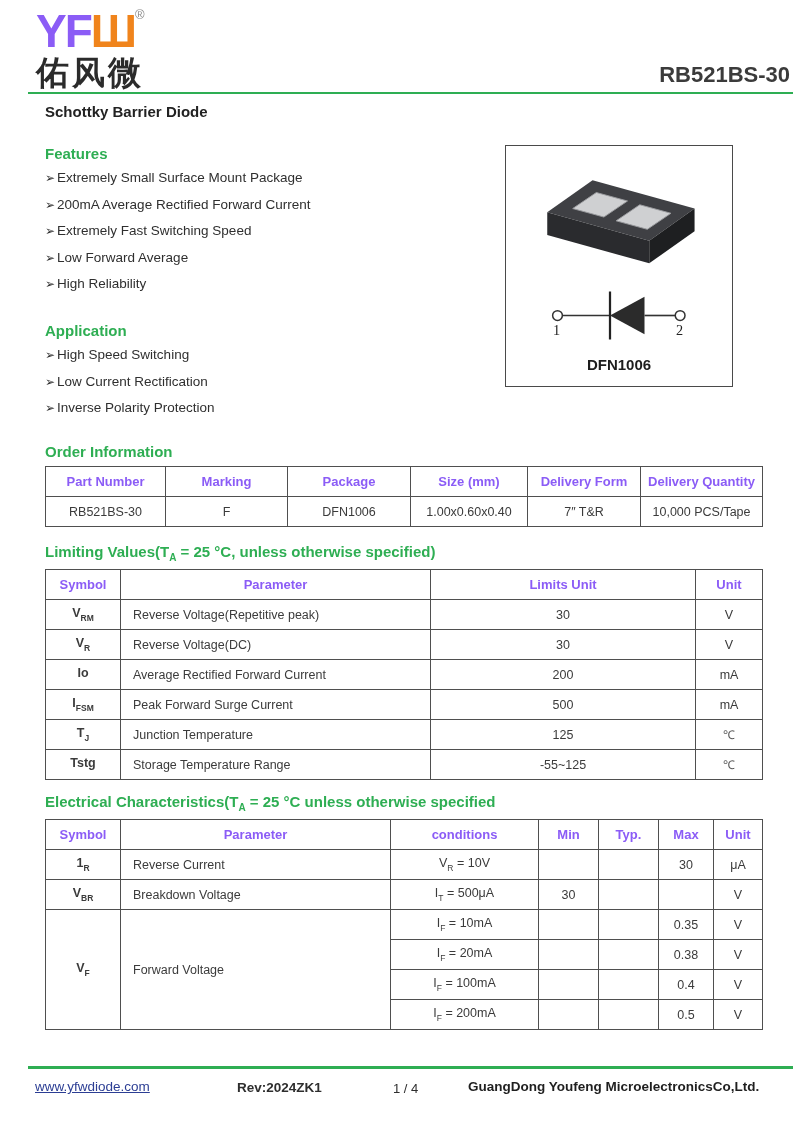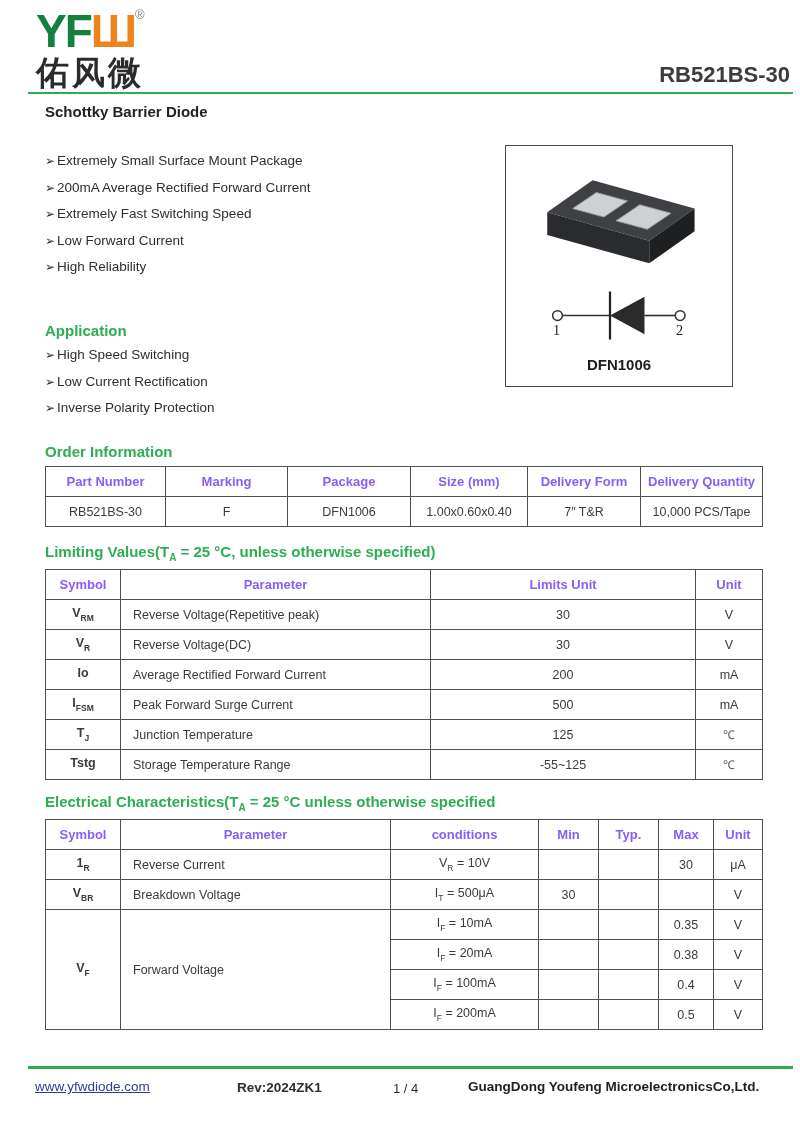--- a/index.html
+++ b/index.html
@@ -3,21 +3,21 @@
 <meta charset="utf-8">
 <style>
   html,body { margin:0; padding:0; background:#ffffff; }
   .page {
     position:relative; width:800px; height:1130px; background:#ffffff;
     font-family:"Liberation Sans", sans-serif; color:#3a3a3a; overflow:hidden;
   }
   
   .logo-block { position:absolute; left:36px; top:8px; line-height:1; }
   .logo-row { font-weight:bold; font-size:46px; letter-spacing:-2px; }
-  .logo-yf { color:#15803d; }
+  .logo-yf { color:#8b5cf6; }
   .logo-w  { color:#f0841c; }
   .logo-reg { color:#8a8a8a; font-size:13px; font-weight:normal; vertical-align:28px; letter-spacing:0; }
   .logo-cn { font-size:33px; font-weight:bold; color:#2b2b2b; letter-spacing:3px; margin-top:2px; }
   .part-number { position:absolute; right:10px; top:62px; font-size:22px; font-weight:bold; color:#3b3b3b; }
   .rule-top { position:absolute; left:28px; top:92px; width:765px; height:2px; background:#2eae53; }
   .subtitle { position:absolute; left:45px; top:103px; font-size:15px; font-weight:bold; color:#222; }
 
   
   .section-title { color:#2eae53; font-size:15px; font-weight:bold; margin:0; }
   .features { position:absolute; left:45px; top:145px; width:440px; }
@@ -64,25 +64,26 @@
 
   <div class="logo-block">
     <div class="logo-row"><span class="logo-yf">YF</span><span class="logo-w">Ш</span><span class="logo-reg">®</span></div>
     <div class="logo-cn">佑风微</div>
   </div>
   <div class="part-number">RB521BS-30</div>
   <div class="rule-top"></div>
   <div class="subtitle">Schottky Barrier Diode</div>
 
   <div class="features">
+    <h3 class="section-title">Features</h3>
     <ul class="bullets">
       <li><span class="bullet">➢</span><span>Extremely Small Surface Mount Package</span></li>
       <li><span class="bullet">➢</span><span>200mA Average Rectified Forward Current</span></li>
       <li><span class="bullet">➢</span><span>Extremely Fast Switching Speed</span></li>
-      <li><span class="bullet">➢</span><span>Low Forward Current</span></li>
+      <li><span class="bullet">➢</span><span>Low Forward Average</span></li>
       <li><span class="bullet">➢</span><span>High Reliability</span></li>
     </ul>
   </div>
 
   <div class="application">
     <h3 class="section-title">Application</h3>
     <ul class="bullets">
       <li><span class="bullet">➢</span><span>High Speed Switching</span></li>
       <li><span class="bullet">➢</span><span>Low Current Rectification</span></li>
       <li><span class="bullet">➢</span><span>Inverse Polarity Protection</span></li>

